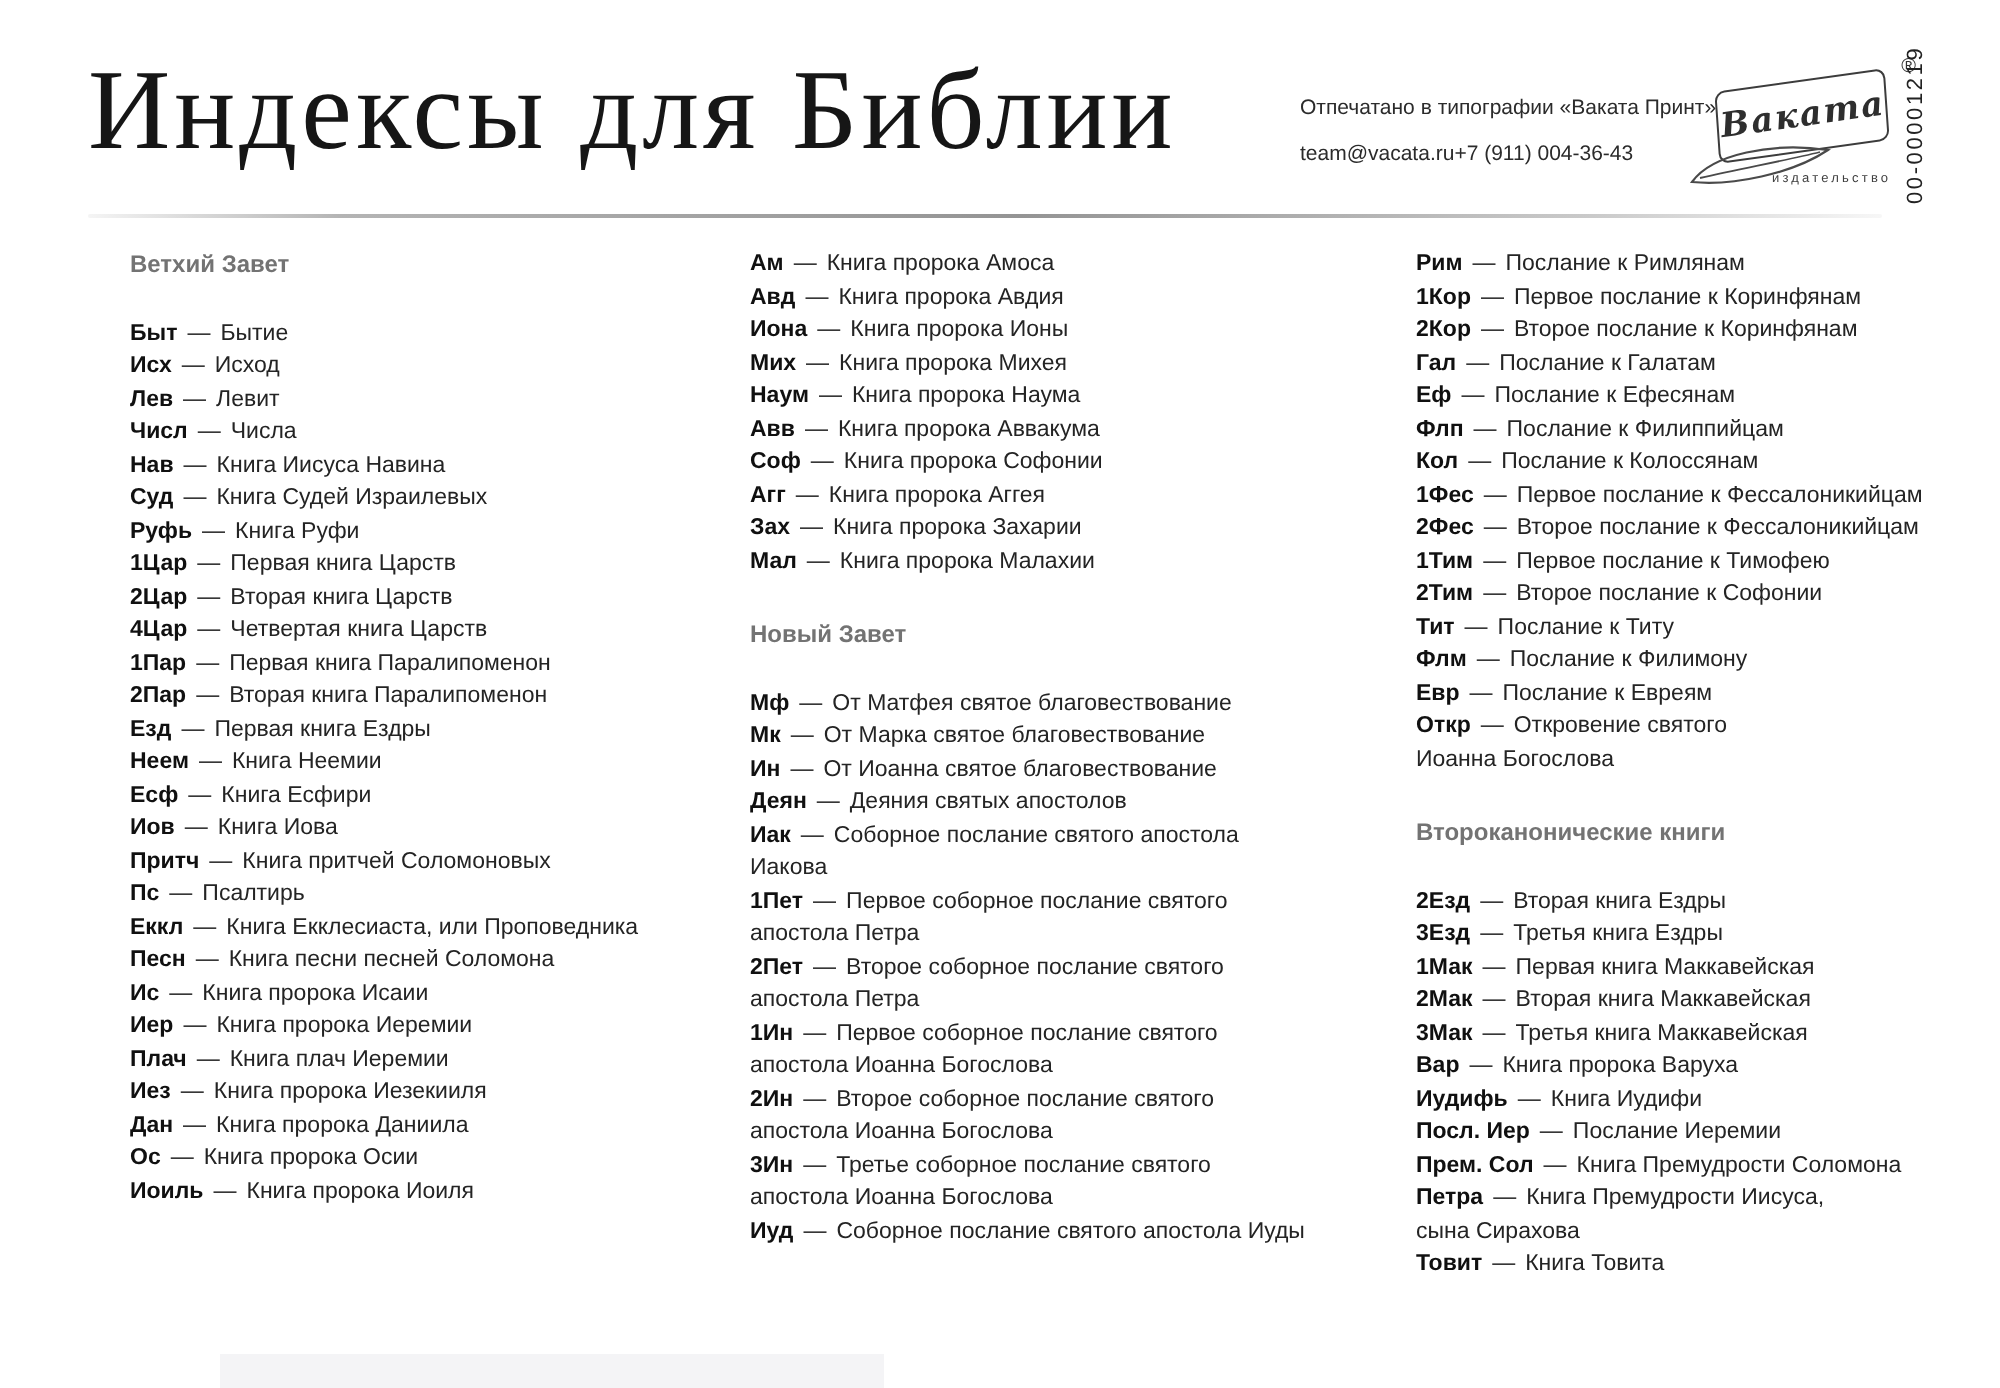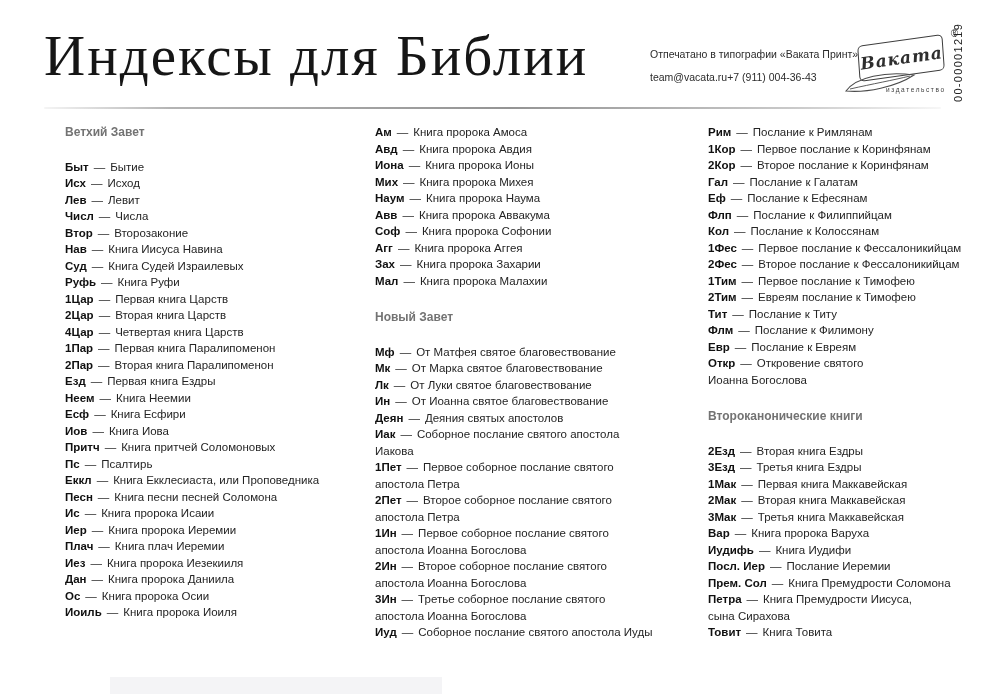--- a/index.html
+++ b/index.html
@@ -123,21 +123,20 @@
 
   <div class="header-divider"></div>
 
   <div class="columns">
       <div class="column">
         <h2 class="section-header">Ветхий Завет</h2>
         <p class="entry"><span class="abbr">Быт</span><span class="dash">—</span><span class="bookname">Бытие</span></p>
         <p class="entry"><span class="abbr">Исх</span><span class="dash">—</span><span class="bookname">Исход</span></p>
         <p class="entry"><span class="abbr">Лев</span><span class="dash">—</span><span class="bookname">Левит</span></p>
         <p class="entry"><span class="abbr">Числ</span><span class="dash">—</span><span class="bookname">Числа</span></p>
-        <p class="entry"><span class="abbr">Втор</span><span class="dash">—</span><span class="bookname">Второзаконие</span></p>
         <p class="entry"><span class="abbr">Нав</span><span class="dash">—</span><span class="bookname">Книга Иисуса Навина</span></p>
         <p class="entry"><span class="abbr">Суд</span><span class="dash">—</span><span class="bookname">Книга Судей Израилевых</span></p>
         <p class="entry"><span class="abbr">Руфь</span><span class="dash">—</span><span class="bookname">Книга Руфи</span></p>
         <p class="entry"><span class="abbr">1Цар</span><span class="dash">—</span><span class="bookname">Первая книга Царств</span></p>
         <p class="entry"><span class="abbr">2Цар</span><span class="dash">—</span><span class="bookname">Вторая книга Царств</span></p>
         <p class="entry"><span class="abbr">4Цар</span><span class="dash">—</span><span class="bookname">Четвертая книга Царств</span></p>
         <p class="entry"><span class="abbr">1Пар</span><span class="dash">—</span><span class="bookname">Первая книга Паралипоменон</span></p>
         <p class="entry"><span class="abbr">2Пар</span><span class="dash">—</span><span class="bookname">Вторая книга Паралипоменон</span></p>
         <p class="entry"><span class="abbr">Езд</span><span class="dash">—</span><span class="bookname">Первая книга Ездры</span></p>
         <p class="entry"><span class="abbr">Неем</span><span class="dash">—</span><span class="bookname">Книга Неемии</span></p>
@@ -162,21 +161,20 @@
         <p class="entry"><span class="abbr">Мих</span><span class="dash">—</span><span class="bookname">Книга пророка Михея</span></p>
         <p class="entry"><span class="abbr">Наум</span><span class="dash">—</span><span class="bookname">Книга пророка Наума</span></p>
         <p class="entry"><span class="abbr">Авв</span><span class="dash">—</span><span class="bookname">Книга пророка Аввакума</span></p>
         <p class="entry"><span class="abbr">Соф</span><span class="dash">—</span><span class="bookname">Книга пророка Софонии</span></p>
         <p class="entry"><span class="abbr">Агг</span><span class="dash">—</span><span class="bookname">Книга пророка Аггея</span></p>
         <p class="entry"><span class="abbr">Зах</span><span class="dash">—</span><span class="bookname">Книга пророка Захарии</span></p>
         <p class="entry"><span class="abbr">Мал</span><span class="dash">—</span><span class="bookname">Книга пророка Малахии</span></p>
         <h2 class="section-header">Новый Завет</h2>
         <p class="entry"><span class="abbr">Мф</span><span class="dash">—</span><span class="bookname">От Матфея святое благовествование</span></p>
         <p class="entry"><span class="abbr">Мк</span><span class="dash">—</span><span class="bookname">От Марка святое благовествование</span></p>
-        <p class="entry"><span class="abbr">Лк</span><span class="dash">—</span><span class="bookname">От Луки святое благовествование</span></p>
         <p class="entry"><span class="abbr">Ин</span><span class="dash">—</span><span class="bookname">От Иоанна святое благовествование</span></p>
         <p class="entry"><span class="abbr">Деян</span><span class="dash">—</span><span class="bookname">Деяния святых апостолов</span></p>
         <p class="entry"><span class="abbr">Иак</span><span class="dash">—</span><span class="bookname">Соборное послание святого апостола
 Иакова</span></p>
         <p class="entry"><span class="abbr">1Пет</span><span class="dash">—</span><span class="bookname">Первое соборное послание святого
 апостола Петра</span></p>
         <p class="entry"><span class="abbr">2Пет</span><span class="dash">—</span><span class="bookname">Второе соборное послание святого
 апостола Петра</span></p>
         <p class="entry"><span class="abbr">1Ин</span><span class="dash">—</span><span class="bookname">Первое соборное послание святого
 апостола Иоанна Богослова</span></p>
@@ -190,21 +188,21 @@
         <p class="entry"><span class="abbr">Рим</span><span class="dash">—</span><span class="bookname">Послание к Римлянам</span></p>
         <p class="entry"><span class="abbr">1Кор</span><span class="dash">—</span><span class="bookname">Первое послание к Коринфянам</span></p>
         <p class="entry"><span class="abbr">2Кор</span><span class="dash">—</span><span class="bookname">Второе послание к Коринфянам</span></p>
         <p class="entry"><span class="abbr">Гал</span><span class="dash">—</span><span class="bookname">Послание к Галатам</span></p>
         <p class="entry"><span class="abbr">Еф</span><span class="dash">—</span><span class="bookname">Послание к Ефесянам</span></p>
         <p class="entry"><span class="abbr">Флп</span><span class="dash">—</span><span class="bookname">Послание к Филиппийцам</span></p>
         <p class="entry"><span class="abbr">Кол</span><span class="dash">—</span><span class="bookname">Послание к Колоссянам</span></p>
         <p class="entry"><span class="abbr">1Фес</span><span class="dash">—</span><span class="bookname">Первое послание к Фессалоникийцам</span></p>
         <p class="entry"><span class="abbr">2Фес</span><span class="dash">—</span><span class="bookname">Второе послание к Фессалоникийцам</span></p>
         <p class="entry"><span class="abbr">1Тим</span><span class="dash">—</span><span class="bookname">Первое послание к Тимофею</span></p>
-        <p class="entry"><span class="abbr">2Тим</span><span class="dash">—</span><span class="bookname">Евреям послание к Тимофею</span></p>
+        <p class="entry"><span class="abbr">2Тим</span><span class="dash">—</span><span class="bookname">Второе послание к Софонии</span></p>
         <p class="entry"><span class="abbr">Тит</span><span class="dash">—</span><span class="bookname">Послание к Титу</span></p>
         <p class="entry"><span class="abbr">Флм</span><span class="dash">—</span><span class="bookname">Послание к Филимону</span></p>
         <p class="entry"><span class="abbr">Евр</span><span class="dash">—</span><span class="bookname">Послание к Евреям</span></p>
         <p class="entry"><span class="abbr">Откр</span><span class="dash">—</span><span class="bookname">Откровение святого
 Иоанна Богослова</span></p>
         <h2 class="section-header">Второканонические книги</h2>
         <p class="entry"><span class="abbr">2Езд</span><span class="dash">—</span><span class="bookname">Вторая книга Ездры</span></p>
         <p class="entry"><span class="abbr">3Езд</span><span class="dash">—</span><span class="bookname">Третья книга Ездры</span></p>
         <p class="entry"><span class="abbr">1Мак</span><span class="dash">—</span><span class="bookname">Первая книга Маккавейская</span></p>
         <p class="entry"><span class="abbr">2Мак</span><span class="dash">—</span><span class="bookname">Вторая книга Маккавейская</span></p>

